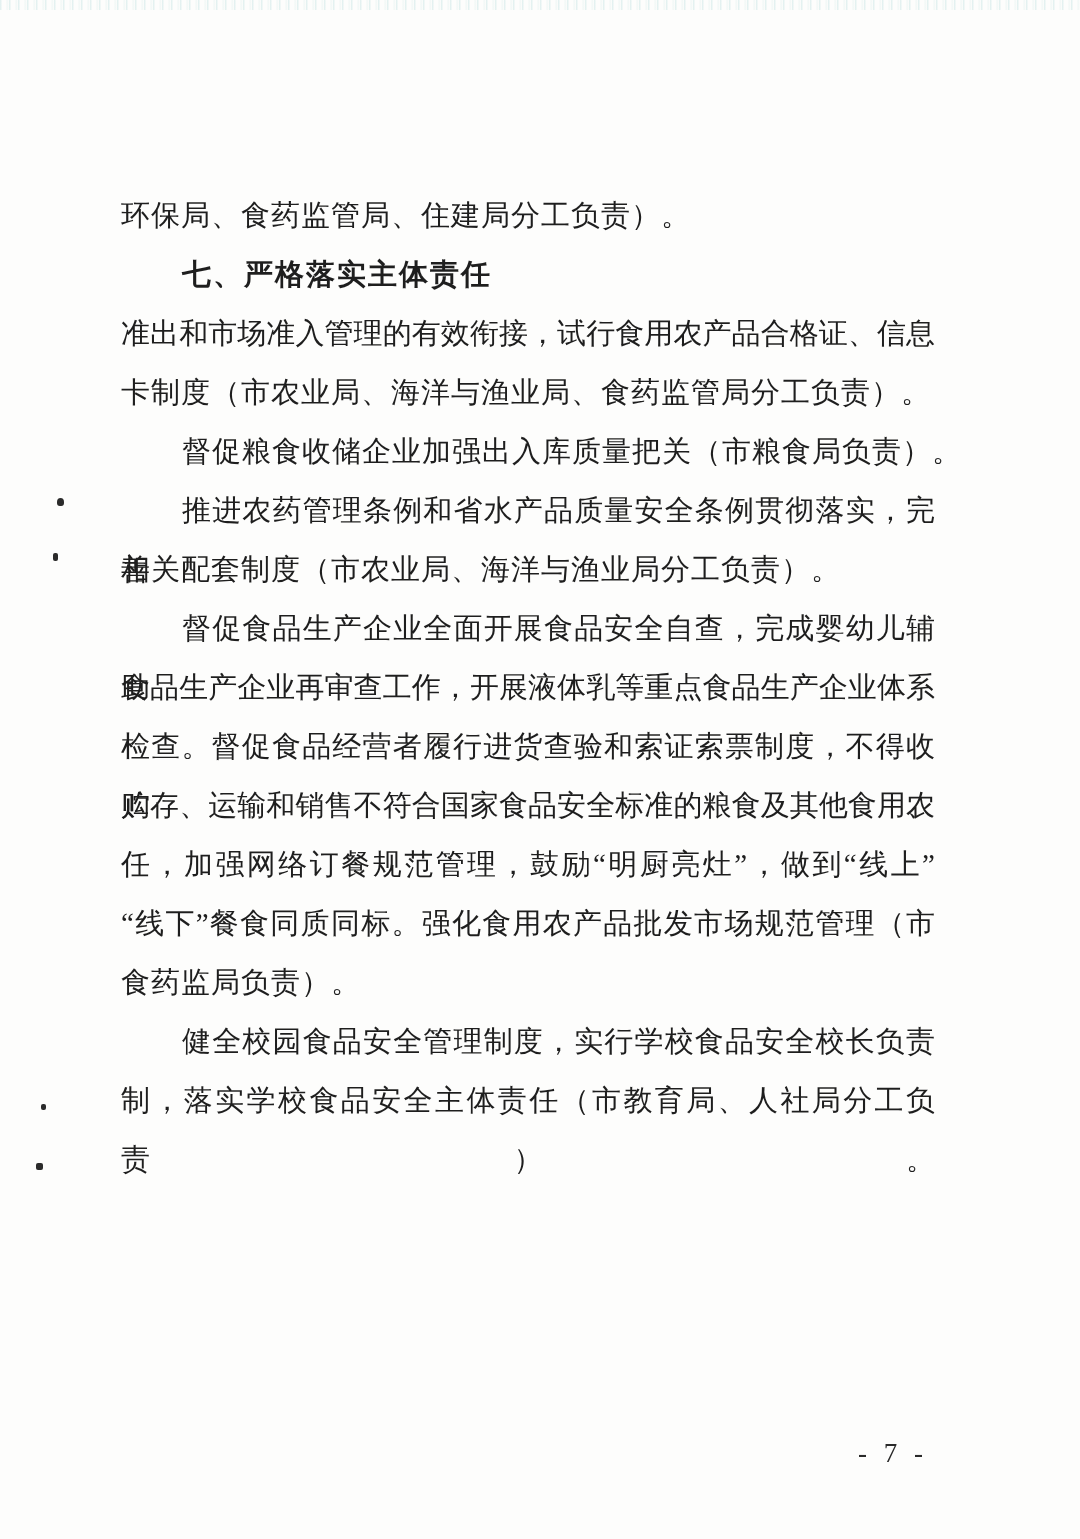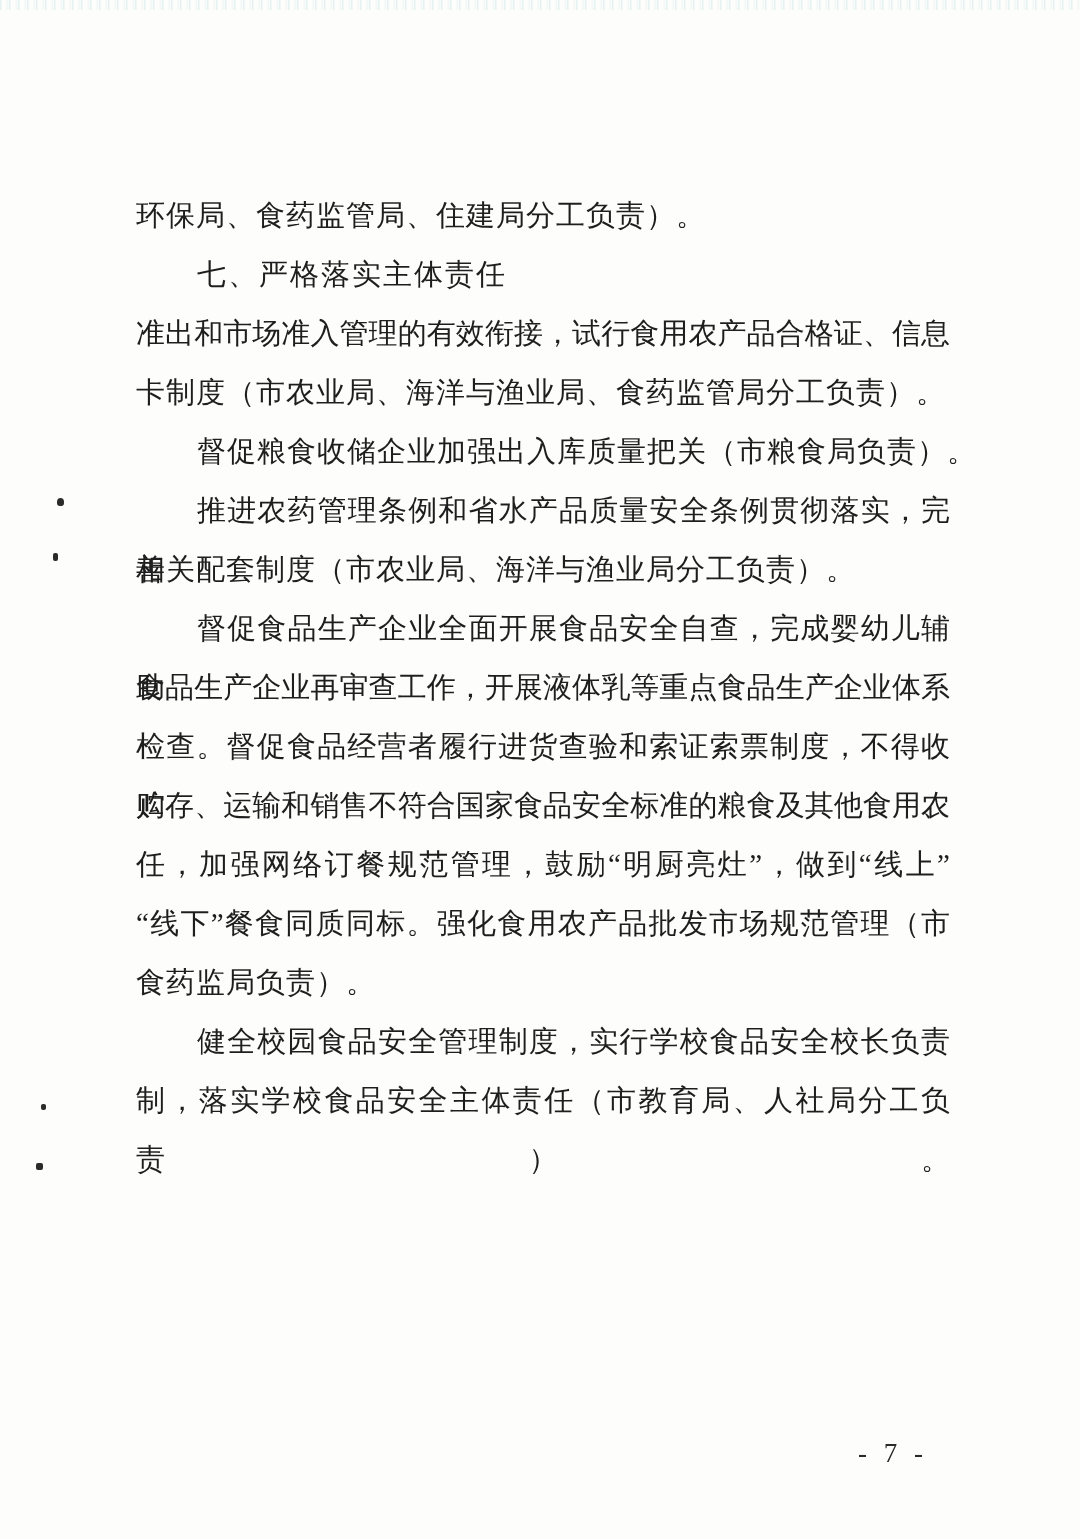--- a/index.html
+++ b/index.html
@@ -24,21 +24,21 @@
       90deg,
       rgba(150, 205, 205, 0.35) 0px, rgba(150, 205, 205, 0.35) 1px,
       rgba(255, 255, 255, 0) 2px, rgba(255, 255, 255, 0) 6px,
       rgba(170, 215, 210, 0.22) 7px, rgba(255, 255, 255, 0) 9px
     );
     opacity: 0.7;
   }
   .page-body {
     position: absolute;
     top: 186px;
-    left: 136px;
+    left: 121px;
     width: 814px;
     color: #1e1e1e;
   }
   .line {
     font-size: 29px;
     line-height: 59px;
     height: 59px;
     white-space: nowrap;
     text-align: left;
     letter-spacing: 1px;
@@ -46,21 +46,21 @@
   .line.fill {
     white-space: normal;
     text-align: justify;
     text-align-last: justify;
     letter-spacing: 0;
   }
   .line.indent {
     text-indent: 61px;
   }
   .line.bold {
-    font-weight: normal;
+    font-weight: bold;
     font-family: "Liberation Sans", "DejaVu Sans", sans-serif;
     letter-spacing: 2px;
   }
   .page-number {
     position: absolute;
     top: 1438px;
     right: 152px;
     font-size: 27px;
     letter-spacing: 5px;
     color: #2a2a2a;

